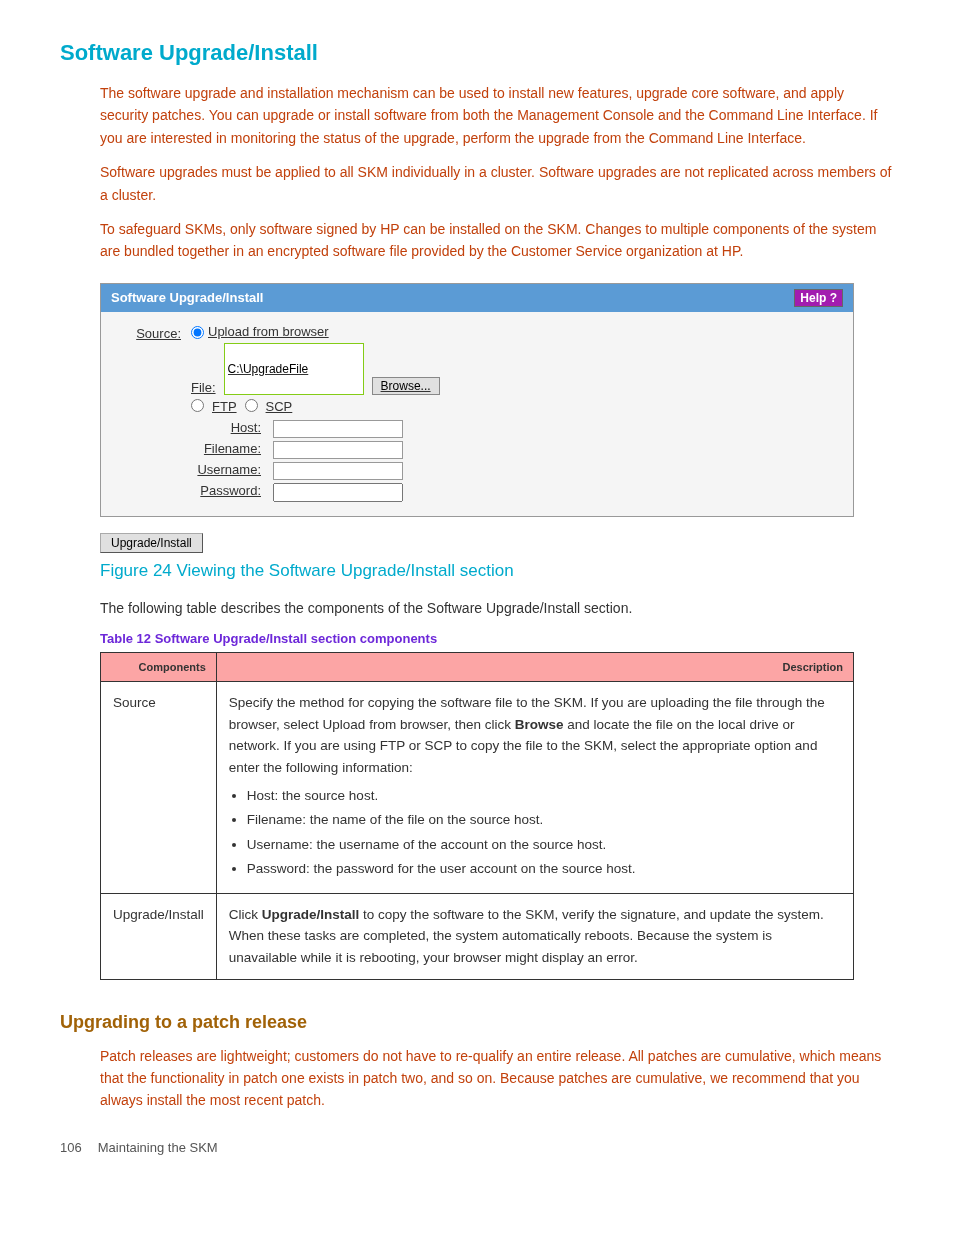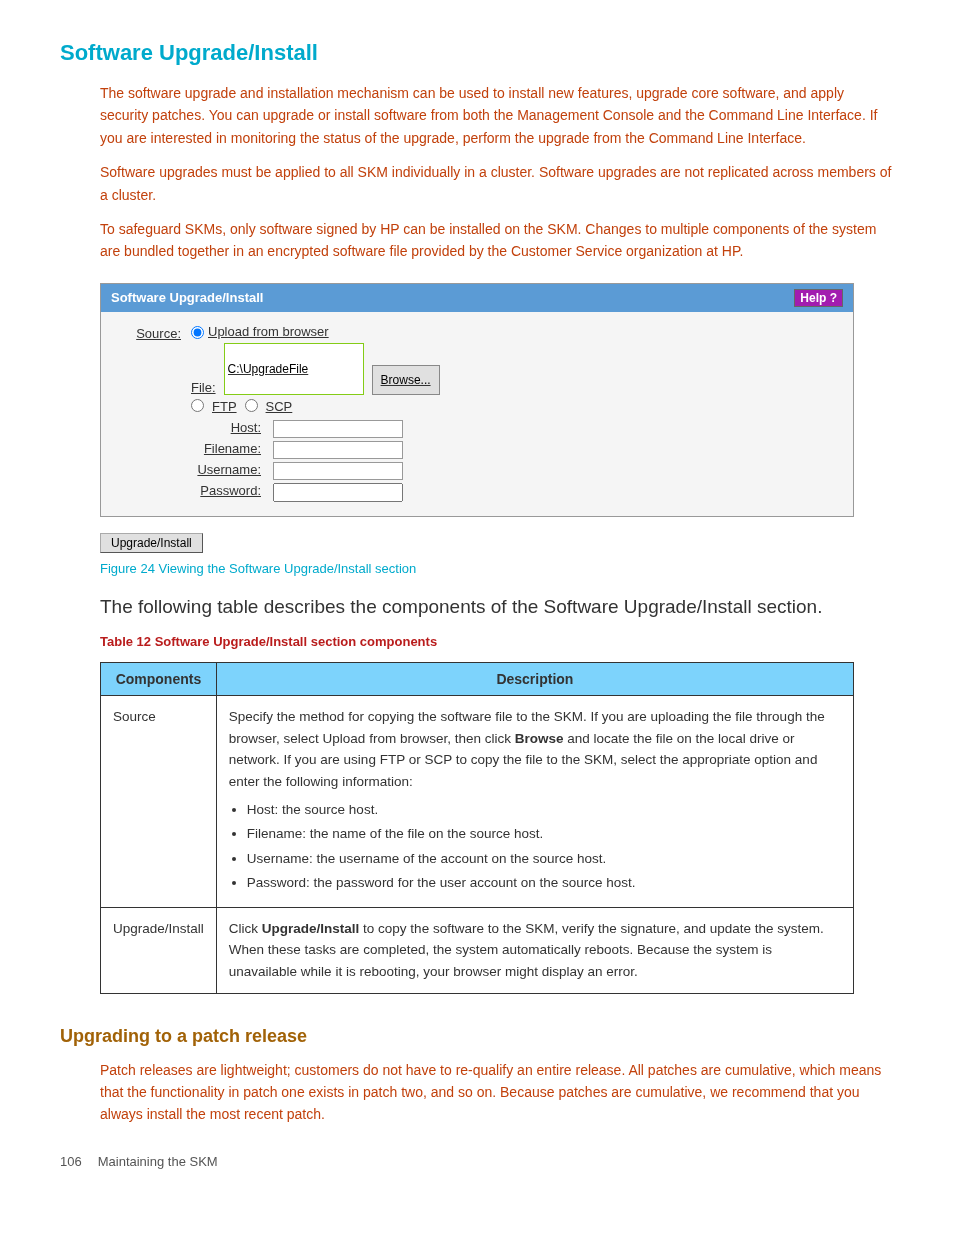--- a/index.html
+++ b/index.html
@@ -88,21 +88,21 @@
       font-size: 13px;
     }
     .file-row input[type="text"] {
       width: 140px;
       font-size: 12px;
       padding: 18px 3px;
       border: 1px solid #84cc16;
     }
     .file-row button {
       font-size: 12px;
-      padding: 7px 8px;
+      padding: 1px 8px;
       background: #e0e0e0;
       border: 1px solid #888;
       cursor: pointer;
     }
     .ftp-scp-row {
       display: flex;
       align-items: flex-start;
       gap: 8px;
       font-size: 13px;
       margin-left: 0;
@@ -127,46 +127,46 @@
       margin: 10px 0 0 0;
       font-size: 12px;
       padding: 2px 10px;
       background: #e0e0e0;
       border: 1px outset #aaa;
       cursor: pointer;
     }
     .figure-caption {
       margin: 6px 40px 16px 40px;
       color: #00aacc;
-      font-size: 13px;
+      font-size: 17px;
     }
     .section-desc {
       margin: 0 40px 12px 40px;
-      font-size: 19px;
+      font-size: 14px;
       line-height: 1.6;
     }
     .table-caption {
-      margin: 0 40px 13px 40px;
-      color: #b91c1c;
+      margin: 0 40px 6px 40px;
+      color: #6d28d9;
       font-size: 13px;
       font-weight: bold;
     }
     table.components-table {
       margin: 0 40px;
       border-collapse: collapse;
       width: calc(100% - 80px);
       font-size: 13.5px;
     }
     table.components-table th {
-      background: #7dd3fc;
+      background: #fca5a5;
       border: 1px solid #333;
       padding: 8px 10px;
-      text-align: center;
-      font-weight: bold;
-      font-size: 14px;
+      text-align: right;
+      font-weight: bold;
+      font-size: 11px;
     }
     table.components-table td {
       border: 1px solid #333;
       padding: 10px 12px;
       vertical-align: top;
       line-height: 1.6;
     }
     table.components-table ul {
       margin: 6px 0 0 18px;
       list-style: disc;

